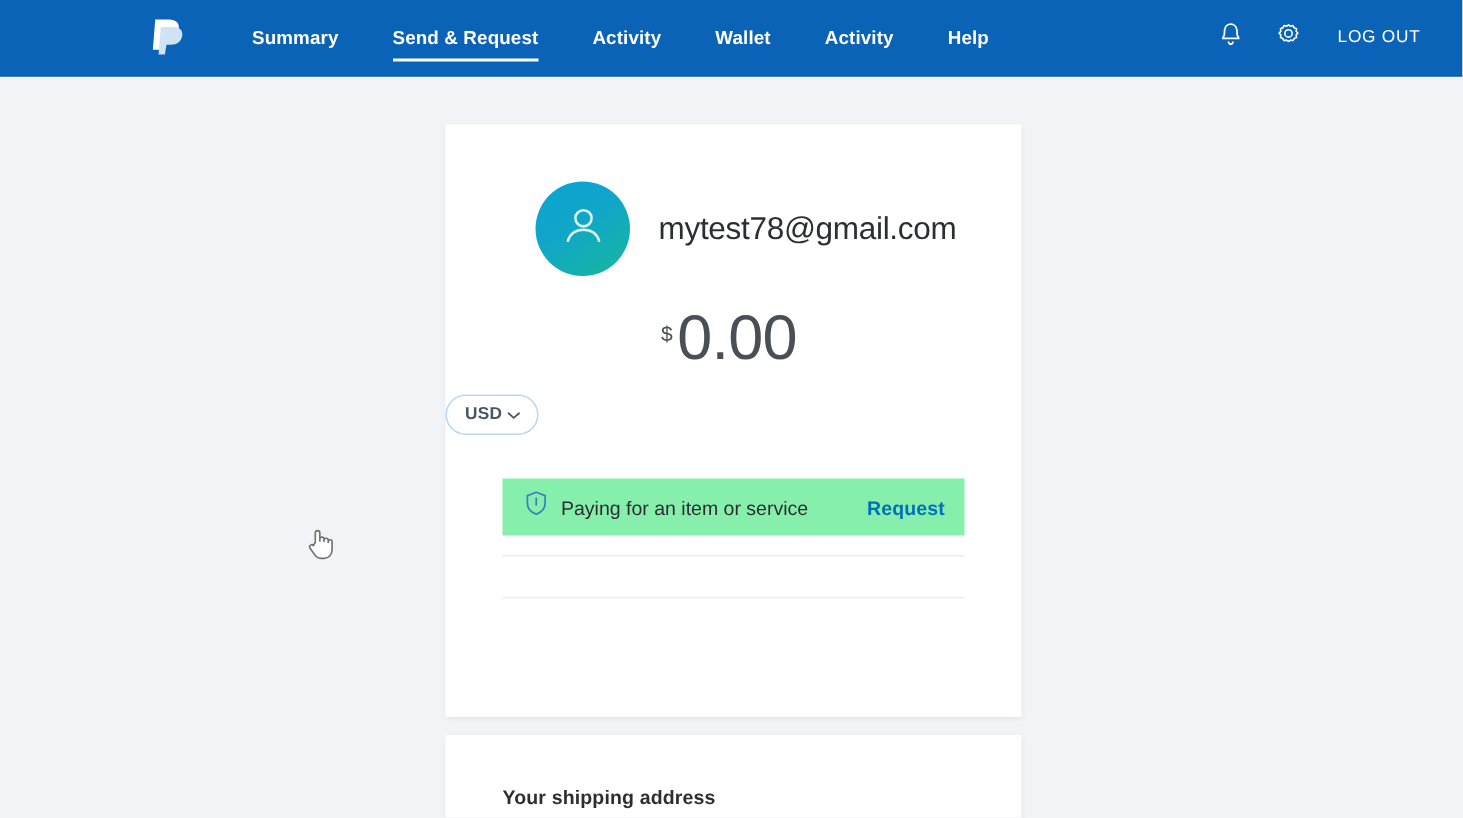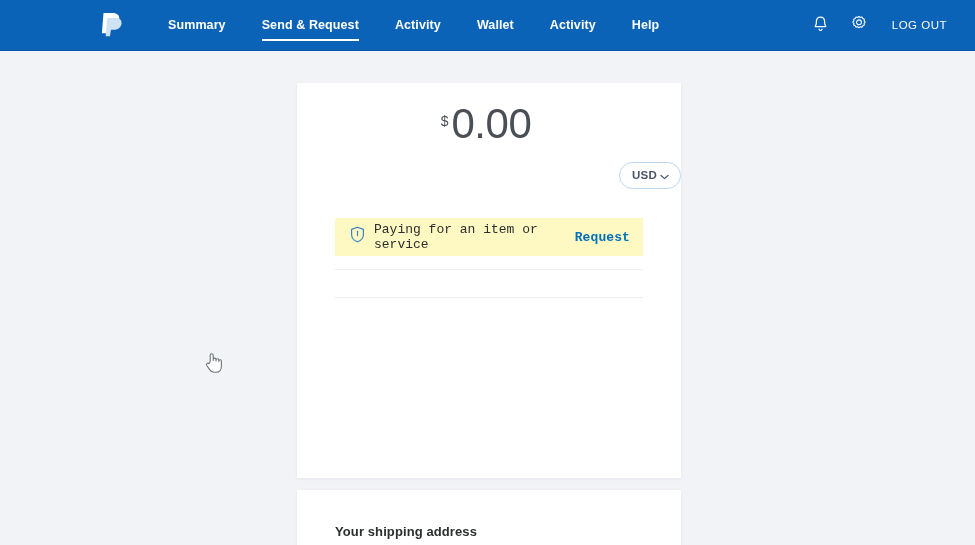--- a/index.html
+++ b/index.html
@@ -172,21 +172,21 @@
     font-size: 42px;
     font-weight: 300;
     color: #4a4f55;
     line-height: 1;
     letter-spacing: -0.5px;
   }
 
   
   .pill-row {
     display: flex;
-    justify-content: flex-end;
+    justify-content: flex-start;
     margin-top: 17px;
   }
 
   .currency-pill {
     border: 1px solid #b9d7ef;
     border-radius: 14px;
     padding: 3px 11px 4px 12px;
     display: flex;
     align-items: center;
     gap: 3px;
@@ -197,27 +197,26 @@
   .currency-pill-label {
     font-size: 11.5px;
     color: #4a5568;
     font-weight: bold;
     letter-spacing: 0.2px;
   }
 
   
   .purpose-banner {
     margin: 29px 38px 0 38px;
-    background: #fef9c3;
+    background: #86efac;
     height: 38px;
     display: flex;
     align-items: center;
     padding: 0 13px 0 15px;
     cursor: pointer;
-    font-family: Liberation Mono, monospace;
   }
 
   .purpose-label {
     font-size: 13px;
     color: #2c2e2f;
     margin-left: 9px;
     flex: 1;
   }
 
   .change-link {
@@ -317,20 +316,31 @@
     <div class="logout-link">
       <span>LOG OUT</span>
     </div>
   </div>
 </div>
 
 <div class="page">
 
   <div class="card card-main">
 
+    <div class="identity">
+      <div class="avatar">
+        <span>
+          <svg width="34" height="34" viewBox="0 0 34 34" fill="none" stroke="#d9f3f0" stroke-width="1.7" stroke-linecap="round" stroke-linejoin="round">
+            <circle cx="17" cy="12.5" r="5.4"></circle>
+            <path d="M6.6 27.5 c1.6 -4.8 5.6 -7.3 10.4 -7.3 c4.8 0 8.8 2.5 10.4 7.3"></path>
+          </svg>
+        </span>
+      </div>
+      <div class="email">mytest78@gmail.com</div>
+    </div>
 
     <div class="amount-wrap">
       <span class="currency-sym">$</span>
       <span class="amount-value">0.00</span>
     </div>
 
     <div class="pill-row">
       <div class="currency-pill">
         <span class="currency-pill-label">USD</span>
         <span>

